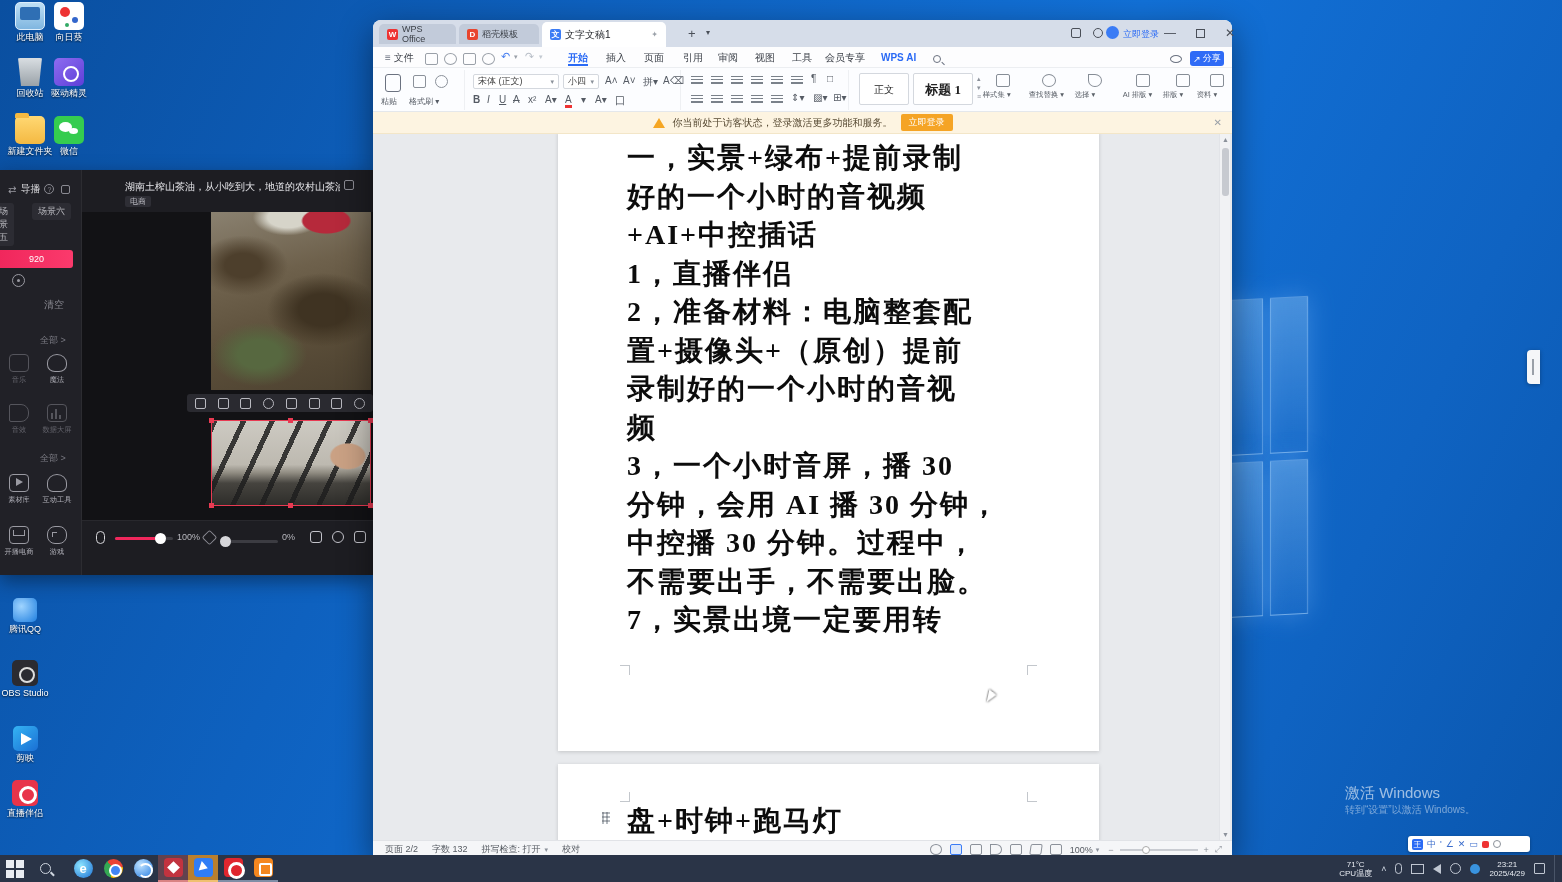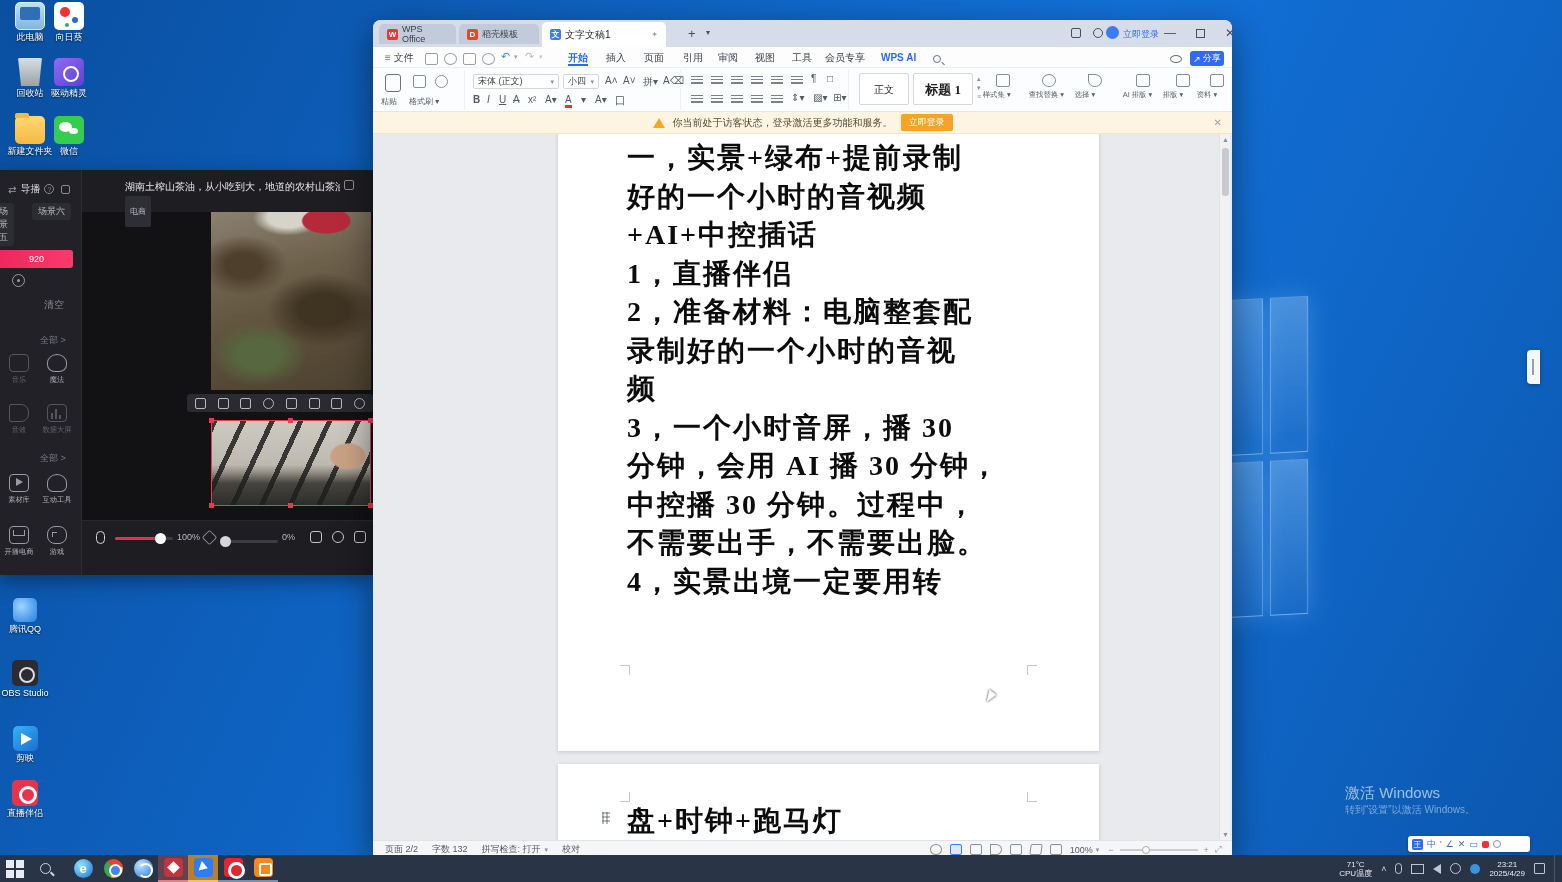--- a/index.html
+++ b/index.html
@@ -44,21 +44,21 @@
 .s-top{font-size:10px;color:#d6d6da;display:flex;align-items:center;gap:4px}
 .scene-tab{font-size:9px;color:#b9b9bf;background:#2c2c33;border-radius:3px;padding:2px 6px}
 .pinkbar{background:linear-gradient(90deg,#f0275c,#fb3a6c);color:#fff;font-size:9px;display:flex;align-items:center;justify-content:center;border-radius:0 3px 3px 0}
 .s-sec{font-size:9px;color:#7a7a82}
 .s-tool{width:38px;text-align:center}
 .s-tool .tic{width:20px;height:18px;margin:0 auto 3px;border:1.5px solid #9a9aa2;border-radius:4px;position:relative}
 .s-tool.dim .tic{border-color:#55555c}
 .s-tool .tlb{font-size:8px;color:#aeaeb6;line-height:9px;white-space:nowrap;transform:scale(.9)}
 .s-tool.dim .tlb{color:#63636b}
 .roomtitle{font-size:10px;color:#e6e6ea;white-space:nowrap;overflow:hidden;max-width:215px}
-.tagchip{font-size:8px;color:#b5b5bc;background:#2e2e35;border-radius:2px;padding:10px 5px}
+.tagchip{font-size:8px;color:#b5b5bc;background:#2e2e35;border-radius:2px;padding:0 5px}
 .vid1{background:
  radial-gradient(42px 22px at 72% 5%,#b6293b 55%,rgba(182,41,59,0) 60%),
  radial-gradient(50px 26px at 48% 3%,#d6d4c9 40%,rgba(214,212,201,0) 70%),
  radial-gradient(60px 40px at 20% 30%,#4d3f2c 30%,rgba(0,0,0,0) 75%),
  radial-gradient(70px 46px at 70% 55%,#3f3322 35%,rgba(0,0,0,0) 80%),
  radial-gradient(60px 40px at 30% 80%,#576840 35%,rgba(0,0,0,0) 80%),
  linear-gradient(165deg,#8a8170 0%,#6e614c 35%,#5c4f3a 65%,#4c4130 100%)}
 .vid2{background:
  radial-gradient(30px 22px at 86% 42%,#caa184 55%,rgba(202,161,132,0) 62%),
  repeating-linear-gradient(115deg,rgba(30,30,30,.85) 0 5px,rgba(30,30,30,0) 5px 26px),
@@ -461,27 +461,28 @@
 
     <div class="w-doc">
 
       <div class="page" style="top:-2px;height:619px">
         <div class="doc-lines">
           <div class="dl">一，实景+绿布+提前录制</div>
           <div class="dl">好的一个小时的音视频</div>
           <div class="dl">+AI+中控插话</div>
           <div class="dl">1，直播伴侣</div>
           <div class="dl">2，准备材料：电脑整套配</div>
+          <div class="dl">置+摄像头+（原创）提前</div>
           <div class="dl">录制好的一个小时的音视</div>
           <div class="dl">频</div>
           <div class="dl">3，一个小时音屏，播 30</div>
           <div class="dl">分钟，会用 AI 播 30 分钟，</div>
           <div class="dl">中控播 30 分钟。过程中，</div>
           <div class="dl">不需要出手，不需要出脸。</div>
-          <div class="dl">4，实景出境一定要用转</div>
+          <div class="dl">7，实景出境一定要用转</div>
         </div>
         <div class="cmark" style="left:62px;bottom:76px;border-top-width:1px;border-right-width:1px"></div>
         <div class="cmark" style="right:62px;bottom:76px;border-top-width:1px;border-left-width:1px"></div>
       </div>
 
       <div class="page" style="top:630px;height:90px">
         <div class="cmark" style="left:62px;top:28px;border-bottom-width:1px;border-right-width:1px"></div>
         <div class="cmark" style="right:62px;top:28px;border-bottom-width:1px;border-left-width:1px"></div>
         <div class="abs" style="left:44px;top:48px;width:8px;height:12px;background:repeating-linear-gradient(90deg,#9aa0a8 0 2px,transparent 2px 4px),repeating-linear-gradient(180deg,#9aa0a8 0 2px,transparent 2px 4px);background-blend-mode:multiply;opacity:.7"></div>
         <div class="abs" style="left:69px;top:38px;font-family:'Liberation Serif','DejaVu Serif',serif;font-weight:bold;font-size:28px;letter-spacing:2px;color:#0c0c0c;white-space:nowrap">盘+时钟+跑马灯</div>

